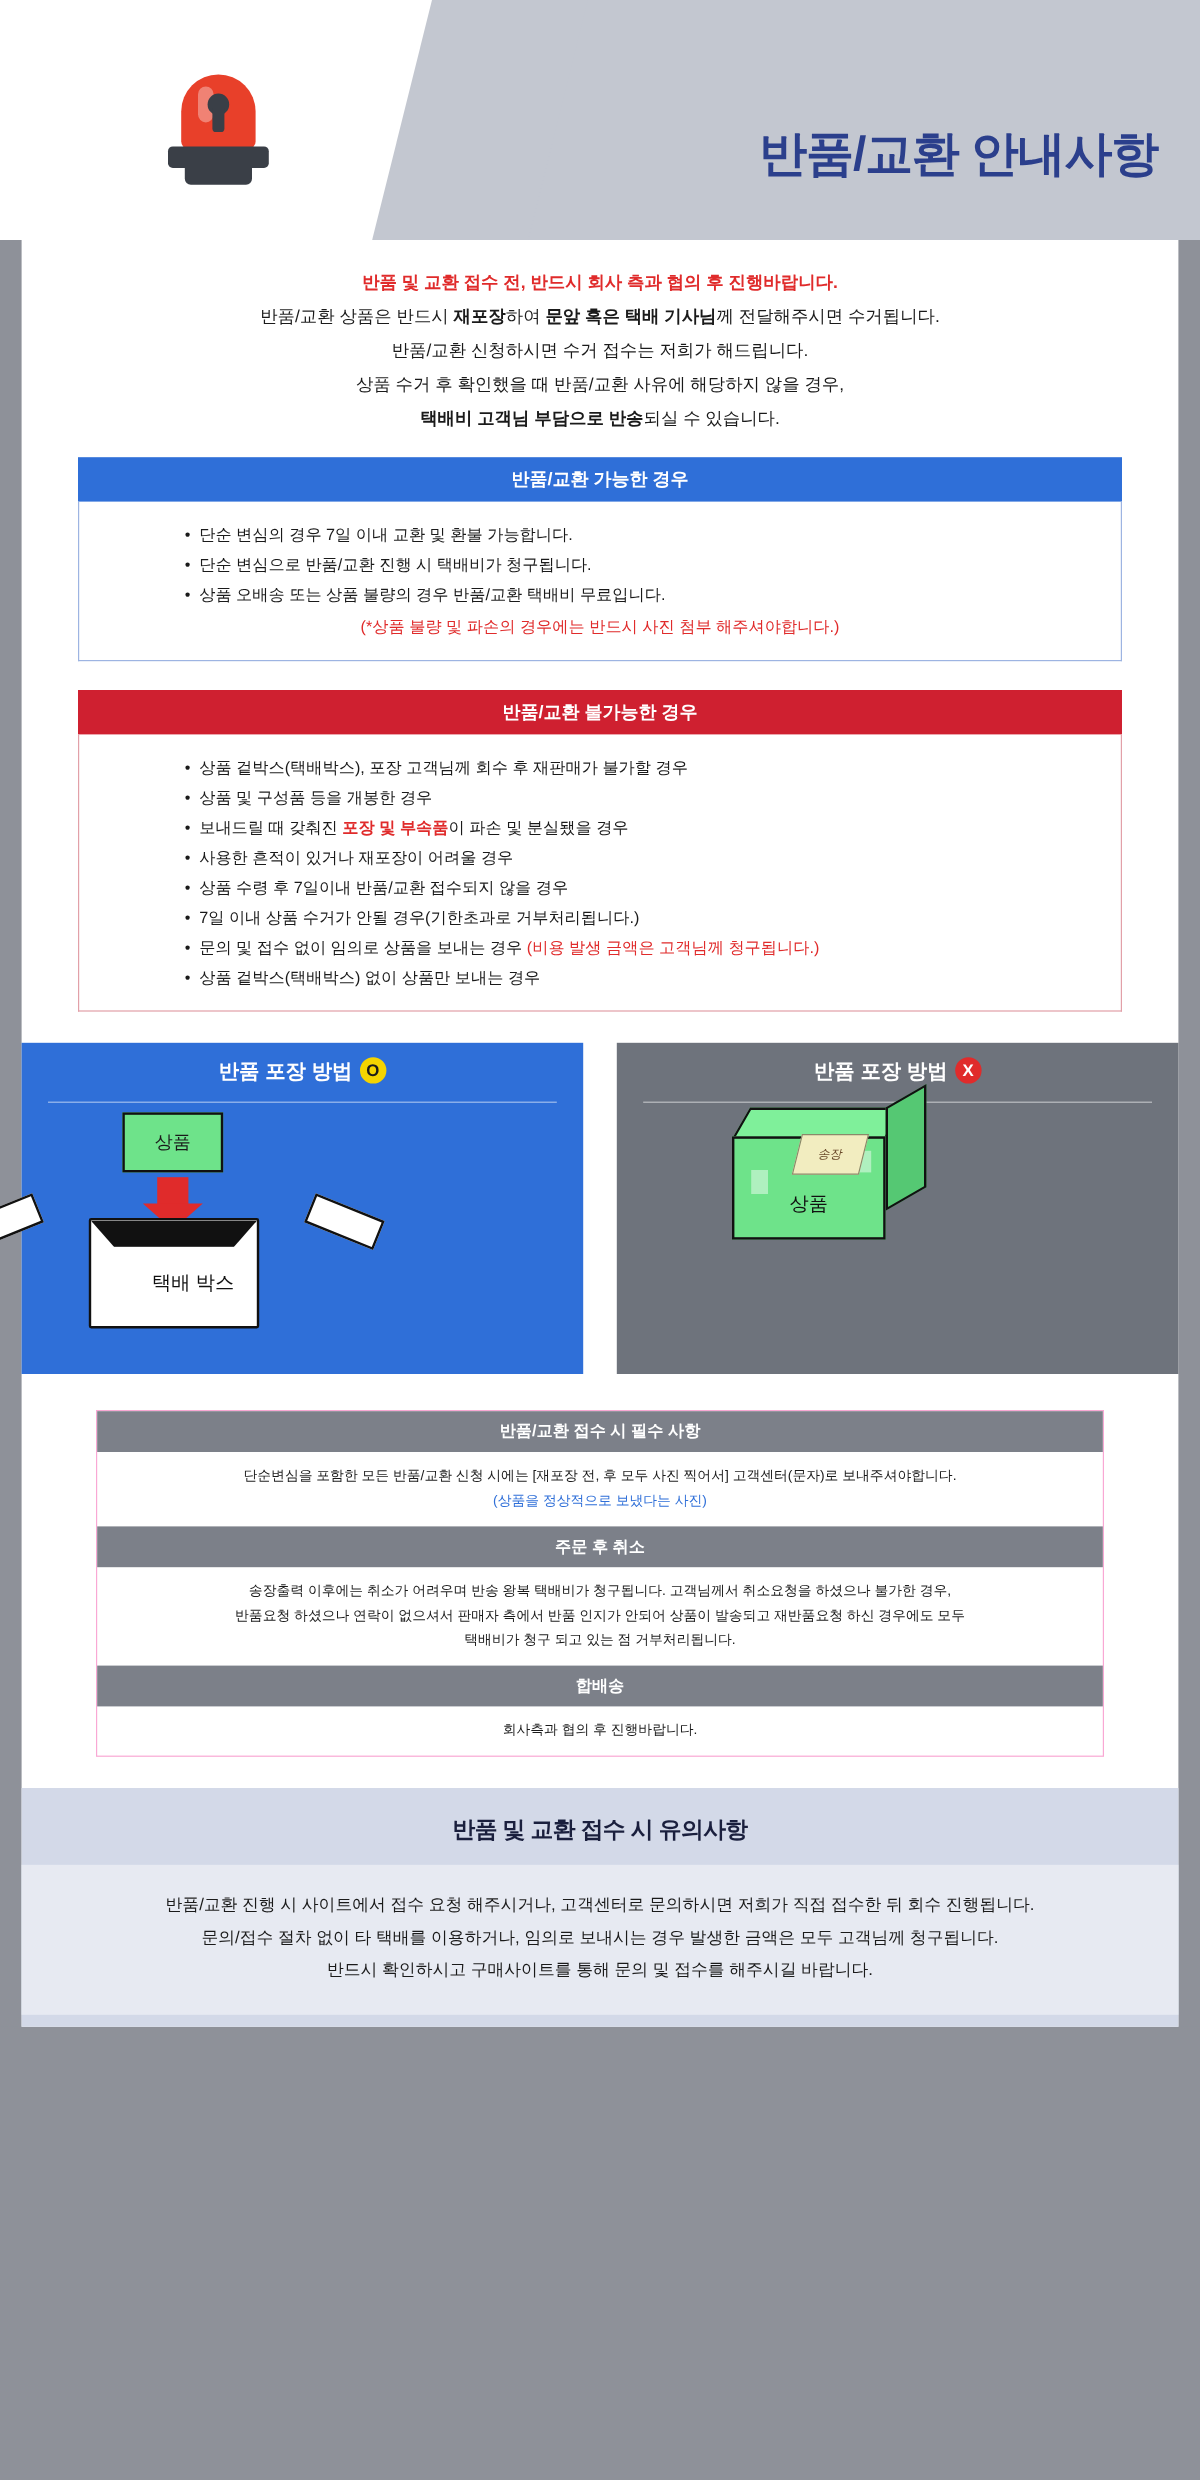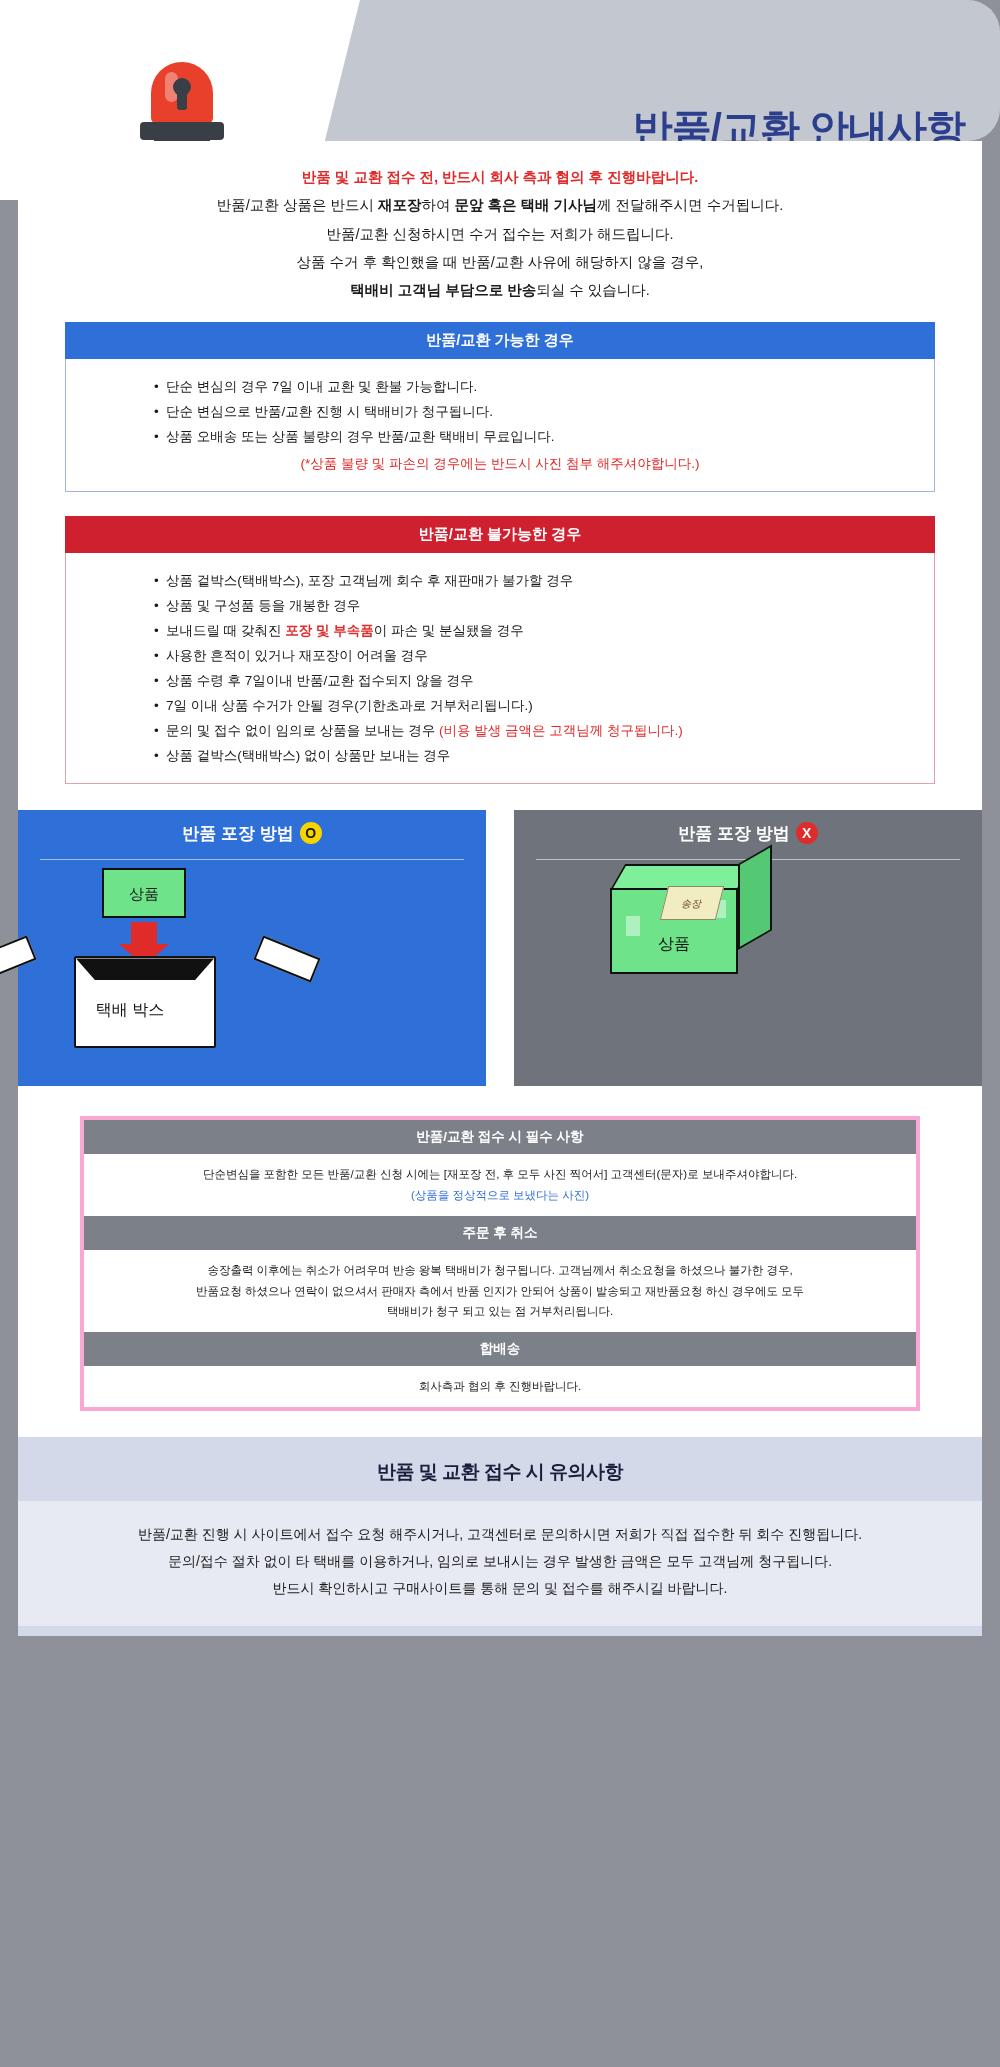--- a/index.html
+++ b/index.html
@@ -12,23 +12,22 @@
     position: relative;
     width: 1000px;
     min-height: 2067px;
     background: #8e9199;
     overflow: hidden;
   }
 
   
   .header {
     position: relative;
-    height: 141px;
+    height: 200px;
     background: #c3c7d0;
-    border-radius: 32px;
   }
   .header-left-band {
     position: absolute;
     left: 0; top: 0;
     width: 404px; height: 200px;
     background: #ffffff;
   }
   .header-diag {
     position: absolute;
     left: 360px; top: 0;
@@ -238,21 +237,21 @@
   .flap-r {
     position: absolute;
     left: 238px; top: 86px;
     width: 62px; height: 26px;
     background: #ffffff;
     border: 2px solid #111;
     transform: rotate(22deg);
   }
   .obox-text {
     position: absolute;
-    left: 41px; top: 140px;
+    left: 72px; top: 140px;
     width: 142px;
     text-align: center;
     font-size: 16px;
     color: #111;
   }
 
   
   .cbox {
     position: absolute;
     left: 96px; top: 28px;
@@ -307,21 +306,21 @@
   .tape2 {
     position: absolute;
     left: 200px; top: 40px;
     width: 12px; height: 18px;
     background: rgba(255,255,255,0.45);
   }
 
   
   .table {
     margin: 30px 62px 0 62px;
-    border: 4px solid #f9a8d4;
+    border: 1px solid #f9a8d4;
   }
   .trow-head {
     background: #7c8089;
     color: #fff;
     text-align: center;
     font-size: 13.5px;
     font-weight: bold;
     padding: 8px 0;
   }
   .trow-body {

